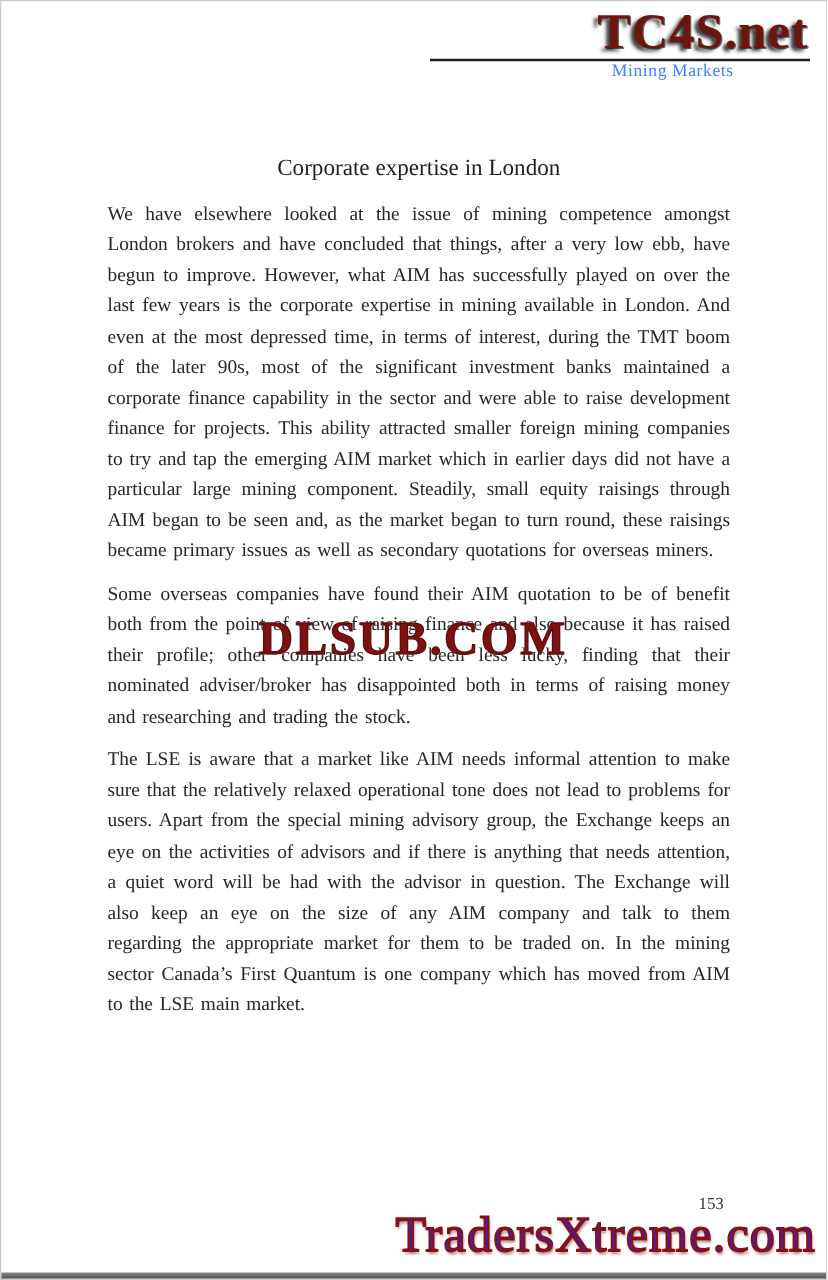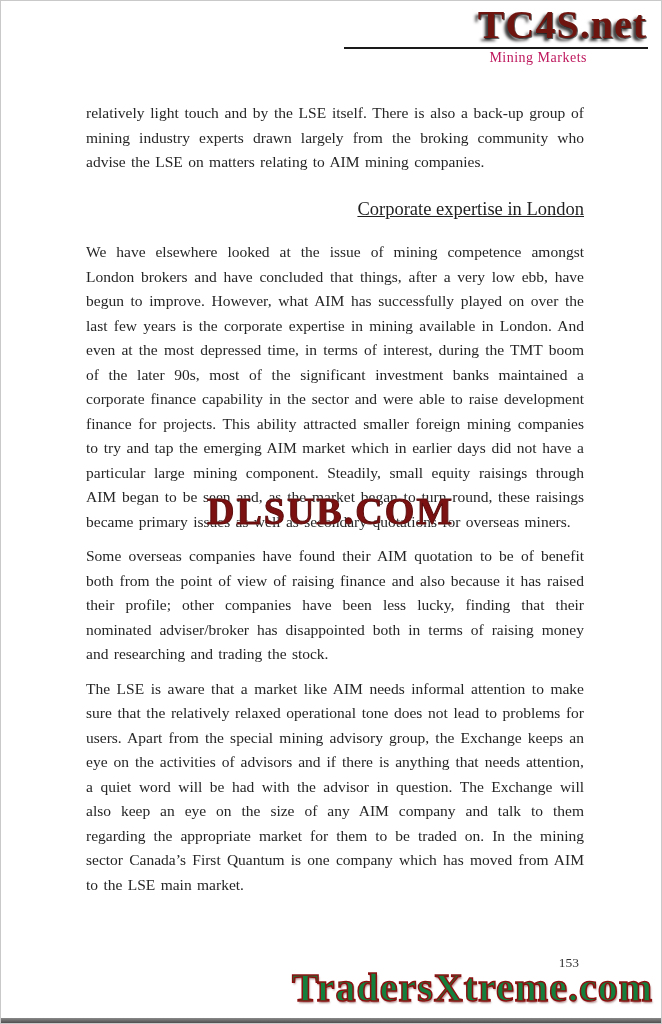--- a/index.html
+++ b/index.html
@@ -33,21 +33,21 @@
     left: 343px;
     right: 13px;
     height: 2px;
     background: #1a1a1a;
   }
   .header-subtitle {
     position: absolute;
     top: 49px;
     right: 74px;
     font-size: 14px;
-    color: #be185d;
+    color: #3b82f6;
     letter-spacing: 0.5px;
   }
 
   
   .content {
     position: absolute;
     top: 100px;
     left: 85px;
     width: 498px;
     color: #262626;
@@ -57,23 +57,22 @@
   }
   .content p {
     margin-bottom: 10px;
     word-spacing: 1.5px;
   }
   .section-heading {
     font-size: 18.5px;
     font-weight: normal;
     color: #1f1f1f;
     margin-top: 22px;
-    margin-bottom: 19px;
-    text-align: right;
-    text-decoration: underline;
+    margin-bottom: 12px;
+    text-align: center;
   }
 
   
   .watermark {
     position: absolute;
     top: 488px;
     left: 206px;
     font-family: "Liberation Serif", serif;
     font-size: 38px;
     font-weight: 900;
@@ -91,23 +90,23 @@
     font-size: 13.5px;
     color: #333333;
     margin-top: 31px;
   }
   .footer-logo {
     position: absolute;
     bottom: 12px;
     right: 8px;
     font-family: "Liberation Serif", serif;
     font-size: 40px;
-    font-weight: bold;
+    font-weight: normal;
     letter-spacing: 1px;
-    color: #15803d;
+    color: #4c1d95;
     -webkit-text-stroke: 1.5px #8c0f0f;
     text-shadow: 1px 2px 2px rgba(90,10,10,0.5);
   }
   .page-bottom-edge {
     position: absolute;
     bottom: 0;
     left: 0;
     right: 0;
     height: 5px;
     background: linear-gradient(#8a8a8a, #4f4f4f);
@@ -118,21 +117,20 @@
 
 <div class="page">
 
   <div class="header-logo">TC4S.net</div>
 
   <div class="header-rule"></div>
 
   <div class="header-subtitle">Mining Markets</div>
 
   <main class="content">
-    <p>relatively light touch and by the LSE itself. There is also a back-up group of mining industry experts drawn largely from the broking community who advise the LSE on matters relating to AIM mining companies.</p>
 
     <h2 class="section-heading">Corporate expertise in London</h2>
 
     <p>We have elsewhere looked at the issue of mining competence amongst London brokers and have concluded that things, after a very low ebb, have begun to improve. However, what AIM has successfully played on over the last few years is the corporate expertise in mining available in London. And even at the most depressed time, in terms of interest, during the TMT boom of the later 90s, most of the significant investment banks maintained a corporate finance capability in the sector and were able to raise development finance for projects. This ability attracted smaller foreign mining companies to try and tap the emerging AIM market which in earlier days did not have a particular large mining component. Steadily, small equity raisings through AIM began to be seen and, as the market began to turn round, these raisings became primary issues as well as secondary quotations for overseas miners.</p>
 
     <p>Some overseas companies have found their AIM quotation to be of benefit both from the point of view of raising finance and also because it has raised their profile; other companies have been less lucky, finding that their nominated adviser/broker has disappointed both in terms of raising money and researching and trading the stock.</p>
 
     <p>The LSE is aware that a market like AIM needs informal attention to make sure that the relatively relaxed operational tone does not lead to problems for users. Apart from the special mining advisory group, the Exchange keeps an eye on the activities of advisors and if there is anything that needs attention, a quiet word will be had with the advisor in question. The Exchange will also keep an eye on the size of any AIM company and talk to them regarding the appropriate market for them to be traded on. In the mining sector Canada’s First Quantum is one company which has moved from AIM to the LSE main market.</p>
   </main>
 

